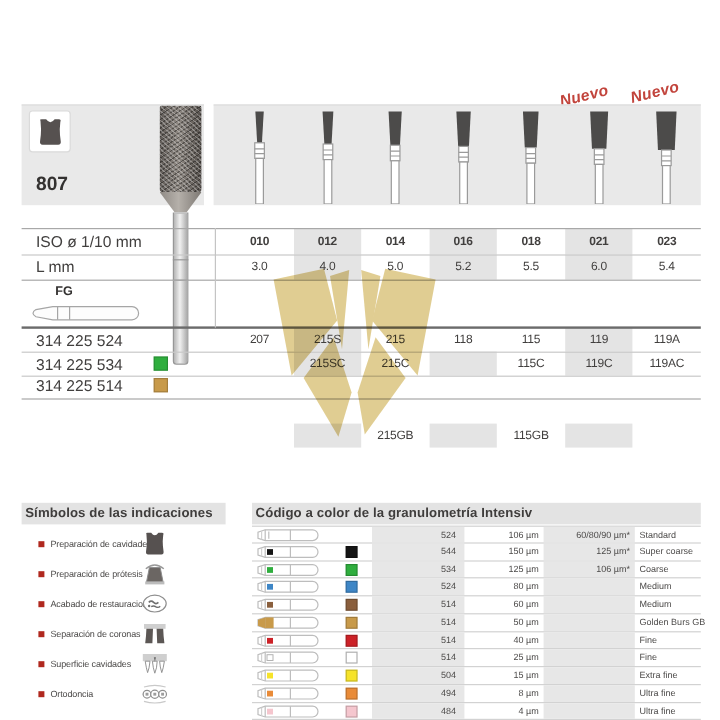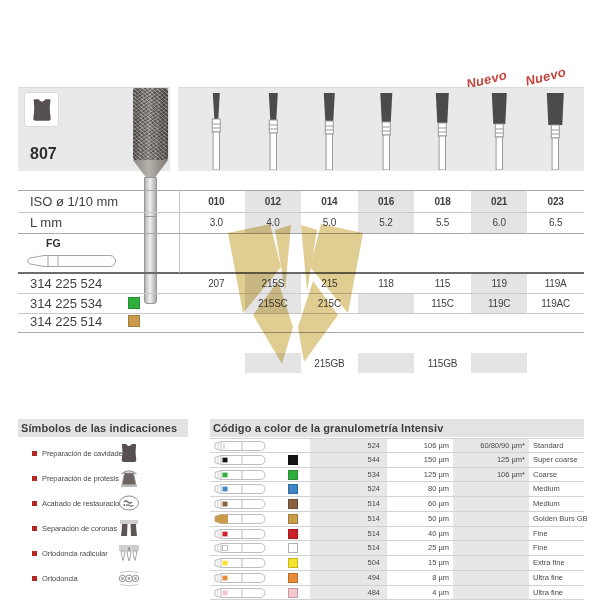--- a/index.html
+++ b/index.html
@@ -169,21 +169,21 @@
           <div class="cell shaded">021</div>
           <div class="cell">023</div>
         </div>
         <div class="trow" style="top: 125px; height: 21px;">
           <div class="cell">3.0</div>
           <div class="cell shaded">4.0</div>
           <div class="cell">5.0</div>
           <div class="cell shaded">5.2</div>
           <div class="cell">5.5</div>
           <div class="cell shaded">6.0</div>
-          <div class="cell">6.5</div>
+          <div class="cell">5.4</div>
         </div>
         <div class="trow" style="top: 186px; height: 20px;">
           <div class="cell">207</div>
           <div class="cell shaded">215S</div>
           <div class="cell">215</div>
           <div class="cell">118</div>
           <div class="cell">115</div>
           <div class="cell shaded">119</div>
           <div class="cell">119A</div>
         </div>
@@ -264,21 +264,21 @@
           <span class="sym-bullet"></span>
           <span class="sym-label">Separación de coronas</span>
           <svg class="sym-icon" viewBox="0 0 22 22">
             <rect x="2" y="3" width="18" height="4" fill="#cfcfcf"></rect>
             <path d="M4 7 L9.5 7 L9 19 L3 19 Q3.8 13 4 7 Z" fill="#5c5755"></path>
             <path d="M12.5 7 L18 7 Q18.2 13 19 19 L13 19 Z" fill="#5c5755"></path>
           </svg>
         </div>
         <div class="sym-item">
           <span class="sym-bullet"></span>
-          <span class="sym-label">Ortodoncia radicular</span>
+          <span class="sym-label">Superficie cavidades</span>
           <svg class="sym-icon" viewBox="0 0 22 22">
             <rect x="1" y="3" width="20" height="6" fill="#cfcfcf"></rect>
             <path d="M3 9 L7 9 L6.2 14.5 L5 18.5 L4 14.5 Z" fill="#fff" stroke="#8f8f8f" stroke-width=".8"></path>
             <path d="M9 9 L13 9 L12.4 14.5 L11 19 L9.8 14.5 Z" fill="#fff" stroke="#8f8f8f" stroke-width=".8"></path>
             <path d="M15 9 L19 9 L18 14.5 L16.8 18.5 L15.6 13.8 Z" fill="#fff" stroke="#8f8f8f" stroke-width=".8"></path>
             <path d="M10.2 5.8 L12 5.8 L11.1 9.4 Z" fill="#6a6a6a"></path>
           </svg>
         </div>
         <div class="sym-item">
           <span class="sym-bullet"></span>

